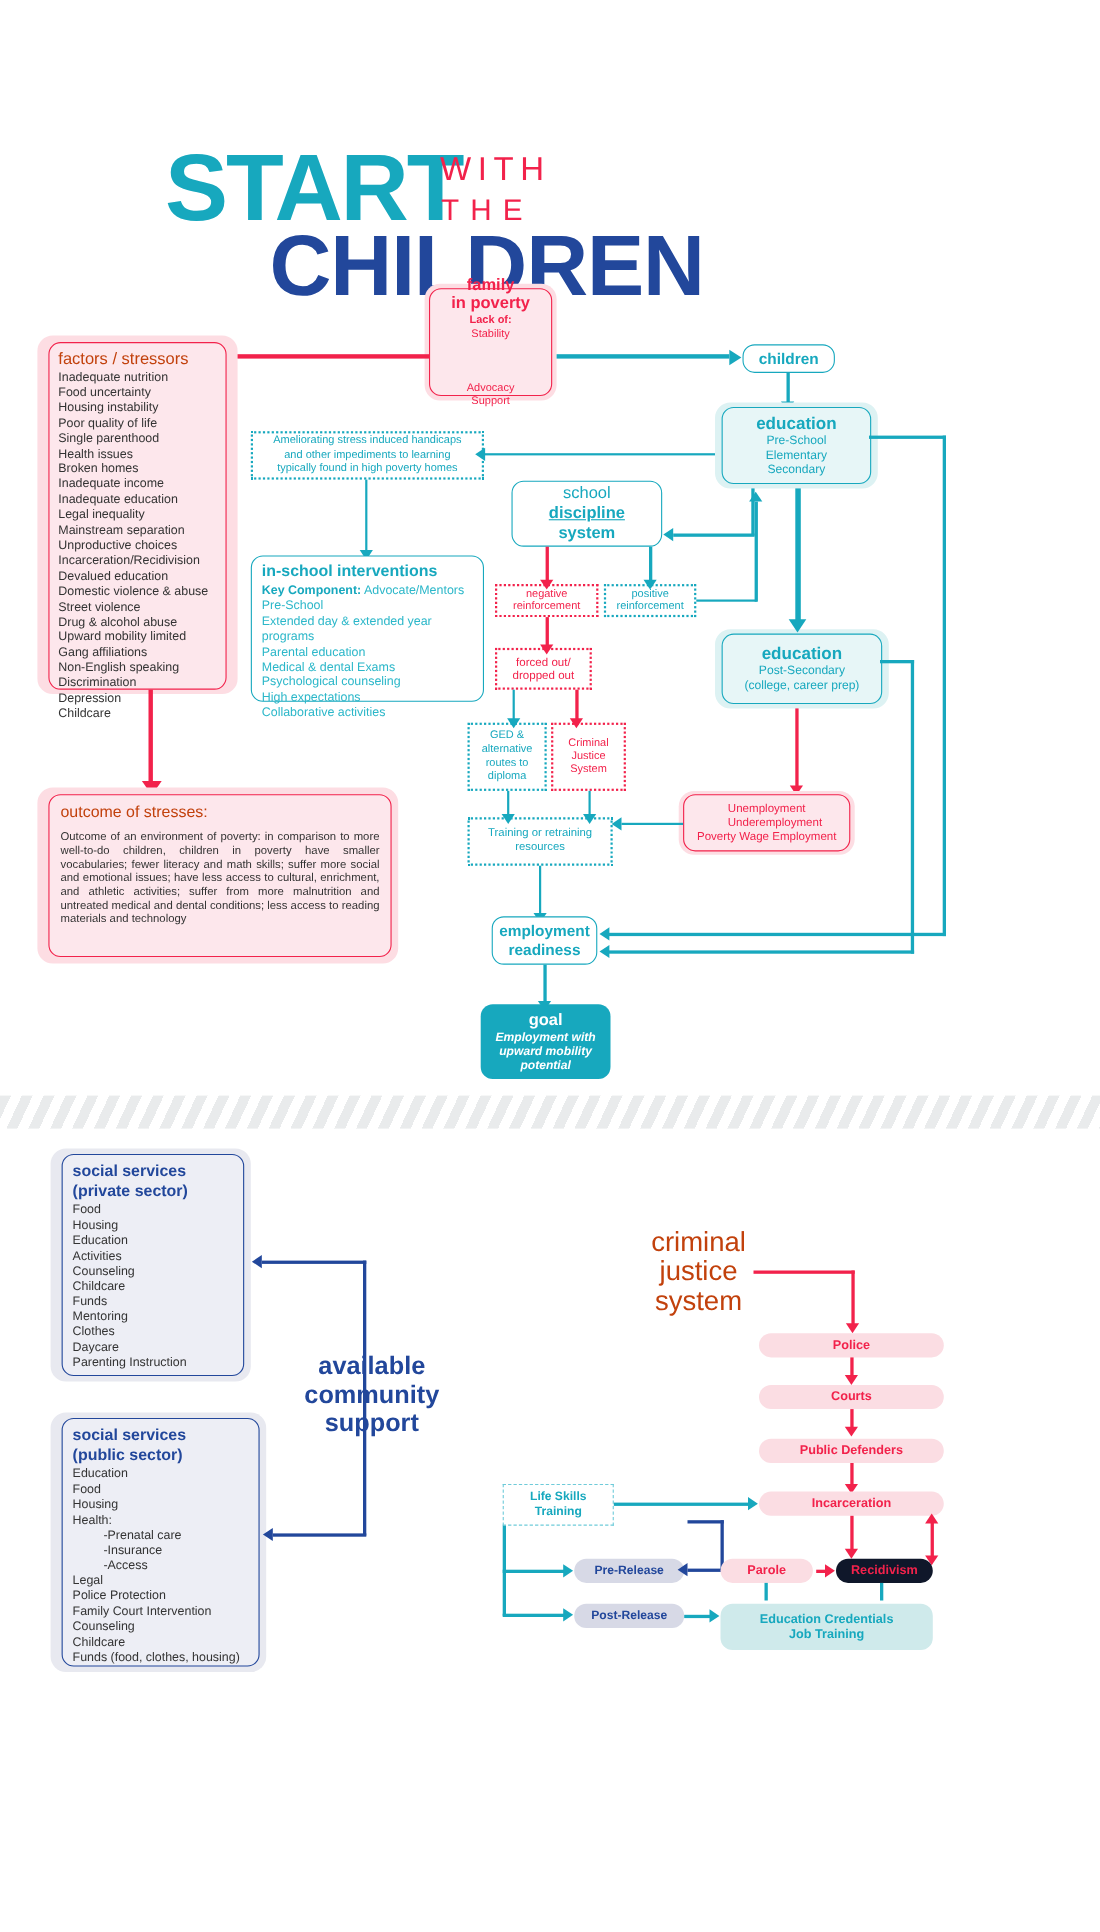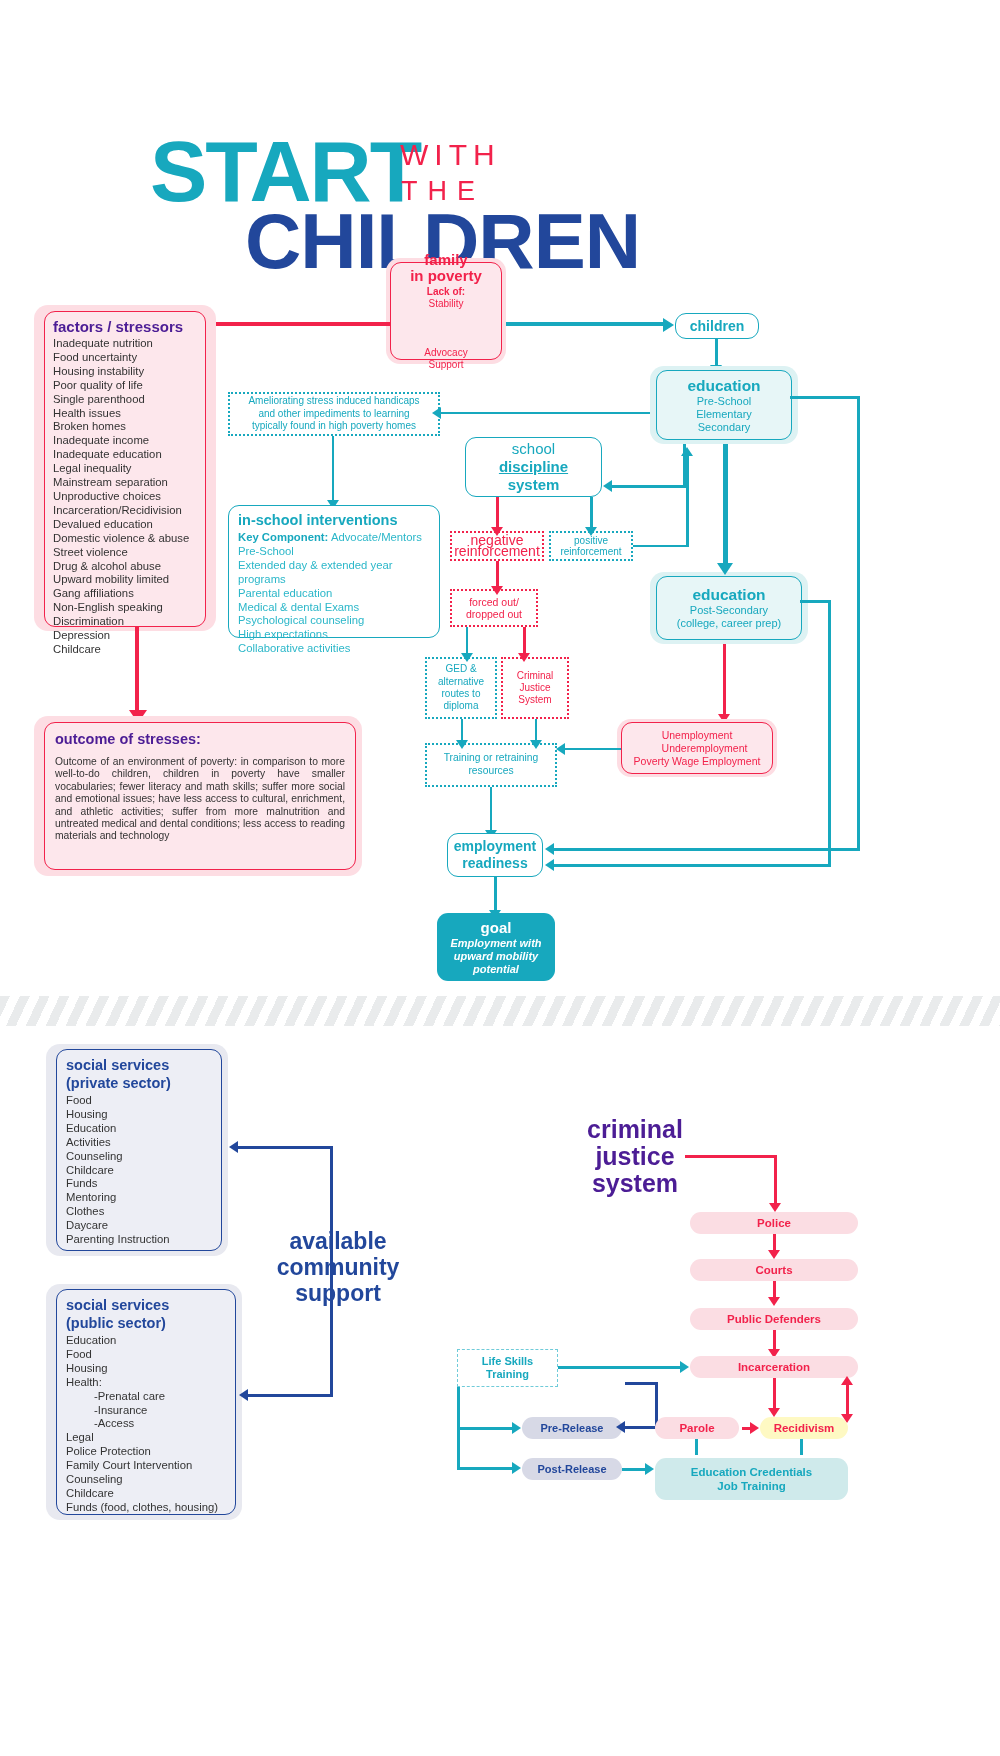--- a/index.html
+++ b/index.html
@@ -49,21 +49,21 @@
     color:#17A8BE;
   }
   .box-navy{
     border:1.6px solid #22479B;border-radius:11px;background:#EDEEF5;
     color:#22479B;
   }
   .dotted-pink{border:2.2px dotted #F2224B;color:#F2224B;background:transparent;}
   .dotted-teal{border:2.2px dotted #17A8BE;color:#17A8BE;background:transparent;}
   .dashed-teal{border:1.6px dashed #6FCBD9;color:#17A8BE;background:transparent;}
 
-  .hd-pink{color:#4c1d95;font-weight:bold;}
+  .hd-pink{color:#c2410c;font-weight:normal;}
   .hd-teal{color:#17A8BE;font-weight:bold;}
   .hd-navy{color:#22479B;font-weight:bold;}
 
   .list{color:#333;font-size:11.3px;line-height:13.9px;}
   .list-teal{color:#2BB7C9;font-size:11.3px;line-height:13.9px;}
 
   .ctr{display:flex;align-items:center;justify-content:center;text-align:center;}
   .col{display:flex;flex-direction:column;align-items:center;justify-content:center;text-align:center;}
 
   
@@ -205,21 +205,21 @@
 <div class="ln" style="left:683px;top:444px;width:3px;height:43px;"></div>
 <div class="ln" style="left:612px;top:485px;width:74px;height:3px;"></div>
 <div class="arw arw-l-t" style="left:603px;top:480px;"></div>
 
 <div class="ln-p" style="left:496px;top:497px;width:2.5px;height:32px;"></div>
 <div class="arw arw-d-p" style="left:491px;top:527px;"></div>
 
 <div class="ln" style="left:590px;top:497px;width:2.5px;height:32px;"></div>
 <div class="arw arw-d-t" style="left:585px;top:527px;"></div>
 
-<div class="abs dotted-pink ctr" style="left:450px;top:531px;width:94px;height:30px;font-size:14px;line-height:11.5px;">
+<div class="abs dotted-pink ctr" style="left:450px;top:531px;width:94px;height:30px;font-size:10px;line-height:11.5px;">
   <span>negative reinforcement</span>
 </div>
 
 <div class="abs dotted-teal ctr" style="left:549px;top:531px;width:84px;height:30px;font-size:10px;line-height:11.5px;">
   <span>positive reinforcement</span>
 </div>
 
 <div class="ln" style="left:633px;top:545px;width:55px;height:2px;"></div>
 <div class="ln" style="left:686px;top:456px;width:2.5px;height:91px;"></div>
 <div class="arw arw-u-t" style="left:681px;top:447px;"></div>
@@ -422,21 +422,21 @@
 <div class="ln" style="left:457px;top:1387px;width:2.5px;height:82px;"></div>
 <div class="ln" style="left:457px;top:1427px;width:58px;height:2.5px;"></div>
 <div class="arw arw-r-t" style="left:512px;top:1422px;"></div>
 <div class="ln" style="left:457px;top:1467px;width:58px;height:2.5px;"></div>
 <div class="arw arw-r-t" style="left:512px;top:1462px;"></div>
 
 <div class="abs ctr" style="left:655px;top:1417px;width:84px;height:22px;background:#FBDDE3;border-radius:11px;color:#F2224B;font-size:11.5px;font-weight:bold;">
   <span>Parole</span>
 </div>
 
-<div class="abs ctr" style="left:760px;top:1417px;width:88px;height:22px;background:#fef9c3;border-radius:11px;color:#F2224B;font-size:11.5px;font-weight:bold;">
+<div class="abs ctr" style="left:760px;top:1417px;width:88px;height:22px;background:#0f172a;border-radius:11px;color:#F2224B;font-size:11.5px;font-weight:bold;">
   <span>Recidivism</span>
 </div>
 
 <div class="ln-p" style="left:742px;top:1427px;width:10px;height:2.5px;"></div>
 <div class="arw arw-r-p" style="left:750px;top:1422px;"></div>
 
 <div class="abs col" style="left:655px;top:1458px;width:193px;height:42px;background:#CFEAEB;border-radius:11px;color:#17A8BE;">
   <div style="font-size:11.5px;font-weight:bold;line-height:14px;">Education Credentials</div>
   <div style="font-size:11.5px;font-weight:bold;line-height:14px;">Job Training</div>
 </div>

